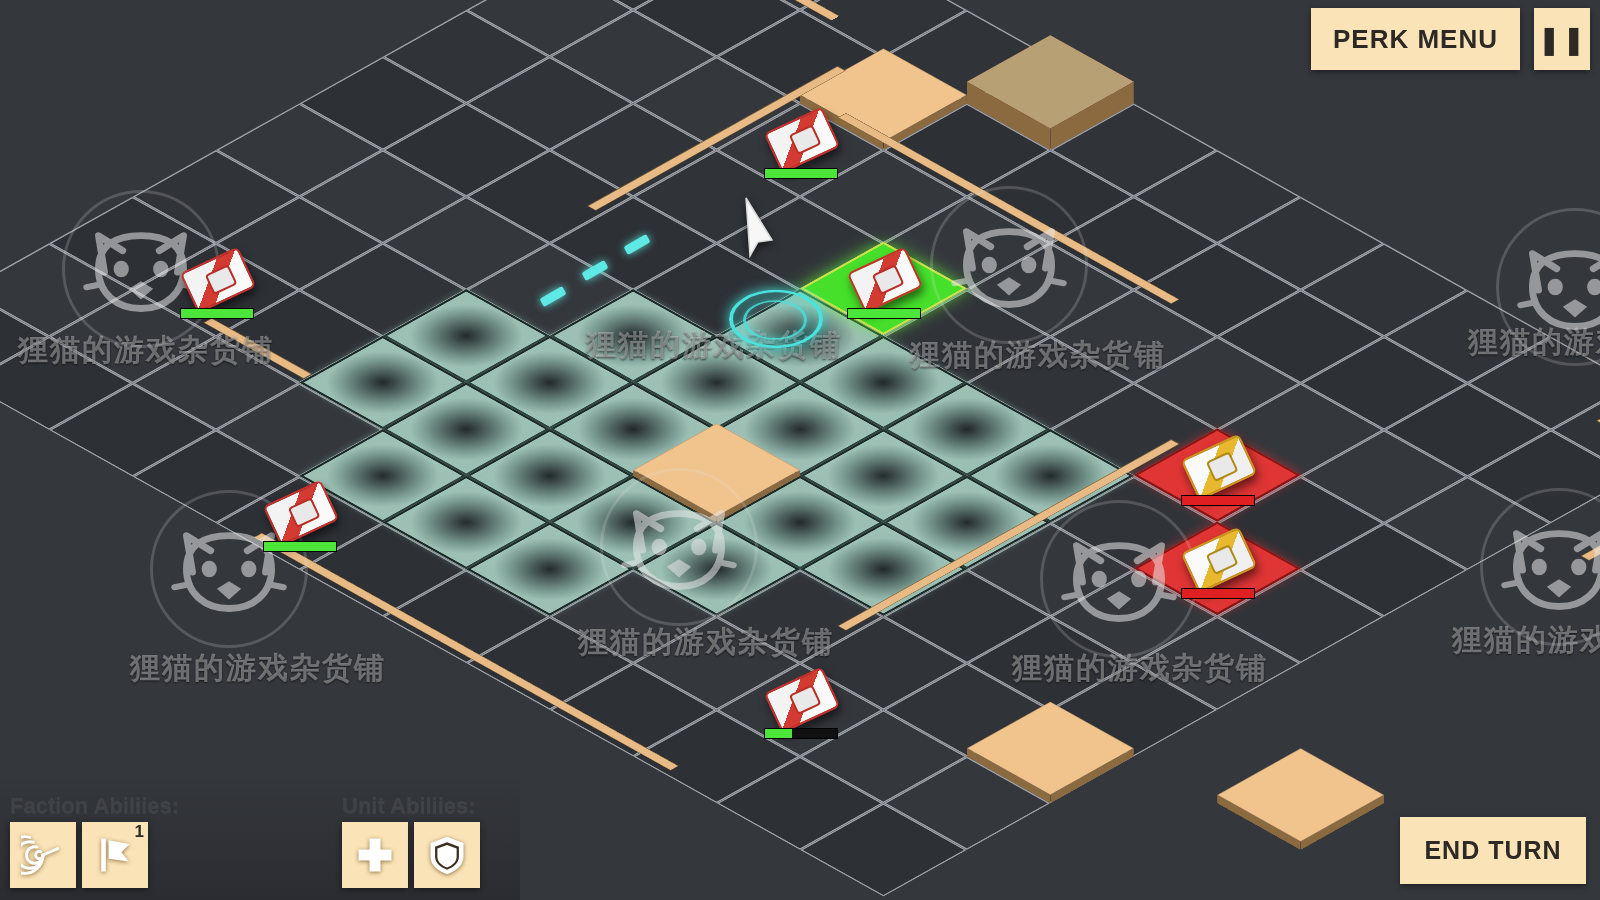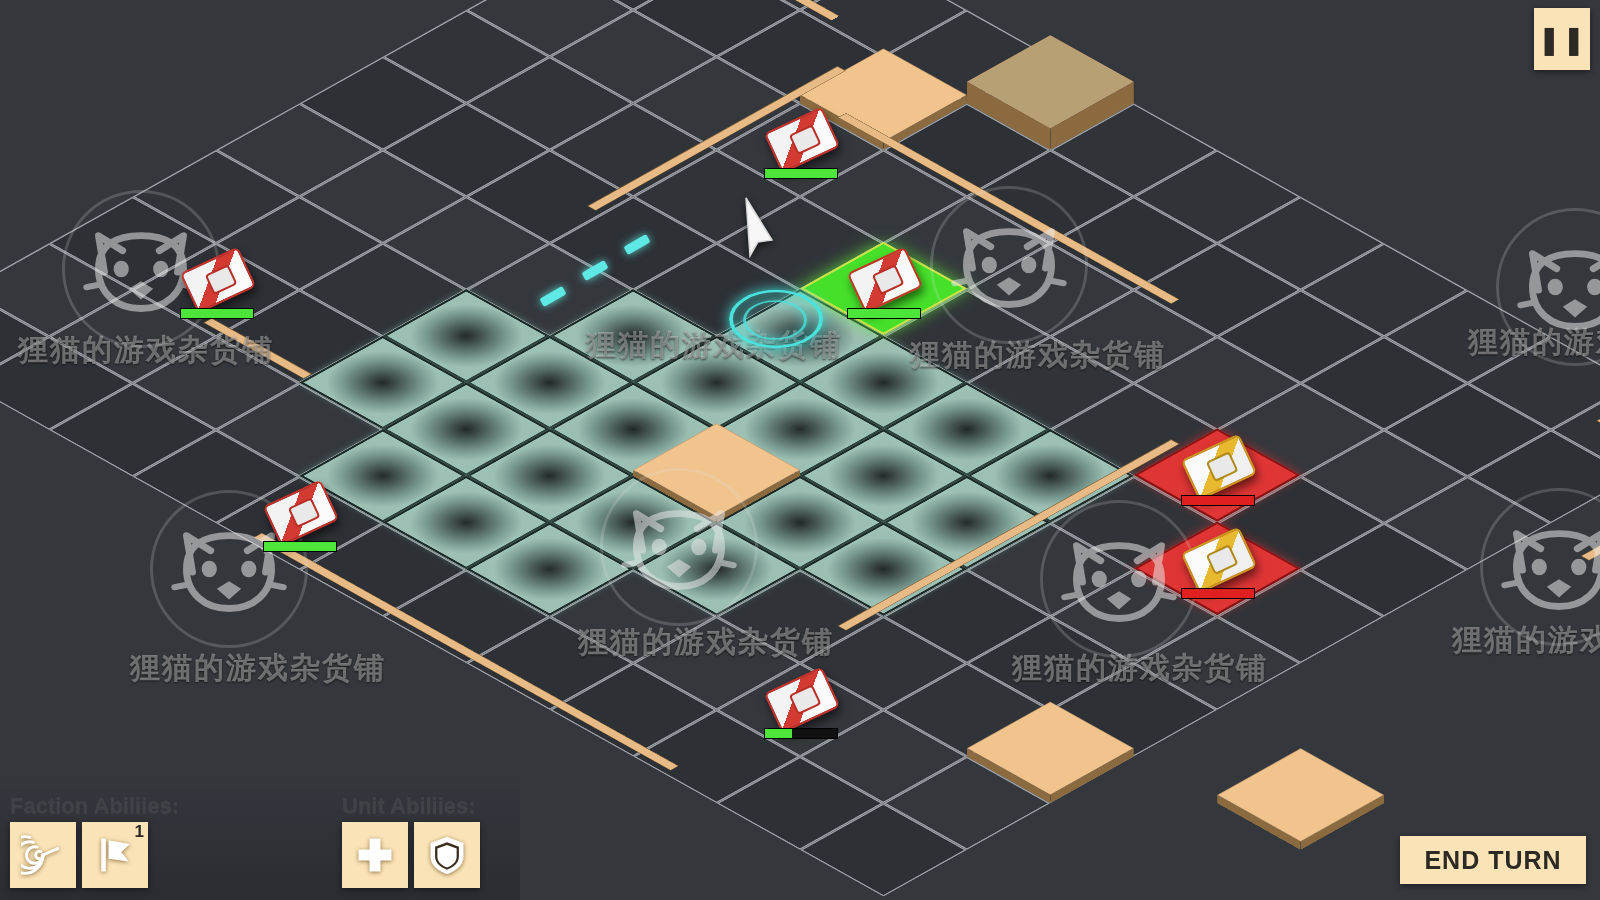--- a/index.html
+++ b/index.html
@@ -76,21 +76,21 @@
   .reticle.inner{width:58px;height:58px;border-width:3px;opacity:.85;}
   .cursor{position:absolute;width:0;height:0;filter:drop-shadow(0 3px 4px rgba(0,0,0,.6));}
 
   
   .hud-btn{position:absolute;background:#fae3b6;color:#2d2a25;
            display:flex;align-items:center;justify-content:center;
            font-weight:bold;letter-spacing:1px;cursor:pointer;
            box-shadow:0 2px 6px rgba(0,0,0,.45);}
   #perk-menu{right:80px;top:8px;height:62px;padding:0 22px;font-size:26px;}
   #pause-btn{right:10px;top:8px;width:56px;height:62px;font-size:28px;}
-  #end-turn{right:14px;bottom:16px;width:186px;height:48px;font-size:25px;}
+  #end-turn{right:14px;bottom:16px;width:186px;height:67px;font-size:25px;}
 
   .ability-group{position:absolute;bottom:12px;}
   .group-label{color:#3f4247;font-size:22px;font-weight:bold;margin-bottom:3px;
                text-shadow:0 1px 0 rgba(255,255,255,.06);}
   .slots{display:flex;gap:6px;}
   .slot{position:relative;width:66px;height:66px;background:#fae3b6;cursor:pointer;
         display:flex;align-items:center;justify-content:center;
         box-shadow:0 2px 6px rgba(0,0,0,.45);}
   .slot svg{display:block;filter:drop-shadow(0 1px 2px rgba(120,90,40,.8));}
   .badge{position:absolute;right:4px;top:0px;color:#2d2a25;font-size:17px;font-weight:bold;}
@@ -426,20 +426,23 @@
       <div class="dash" style="left: 624px; top: 240px; transform: rotate(-30deg);"></div>
       <div class="reticle" style="left: 729px; top: 272px; transform: scaleY(0.62);"></div>
       <div class="reticle inner" style="left: 743px; top: 288px; transform: scaleY(0.62);"></div>
       <div class="cursor" style="left: 742px; top: 196px;"><svg width="46" height="62" viewBox="0 0 46 62">
   <path d="M4 2 L30 44 L16 46 L8 60 Z" fill="#f7f7f7" stroke="#d8d8d8" stroke-width="1.5"></path>
 </svg></div>
     </div>
 
   <div class="hud-scrim" style="left:0;width:520px"></div>
 
+  <div class="hud-btn" id="perk-menu">
+    <span>PERK MENU</span>
+  </div>
 
   <div class="hud-btn" id="pause-btn">
     <span>❚❚</span>
   </div>
 
   <div class="hud-btn" id="end-turn">
     <span>END TURN</span>
   </div>
 
   <div class="ability-group" id="faction-abilities">

